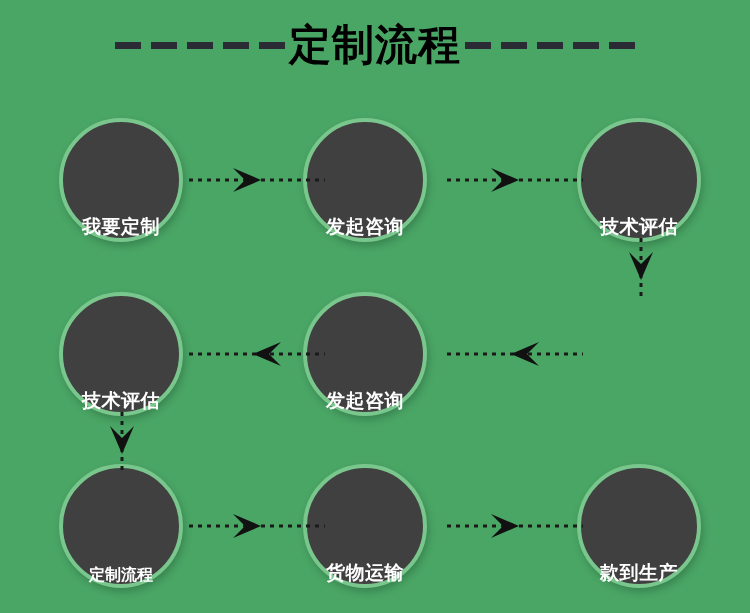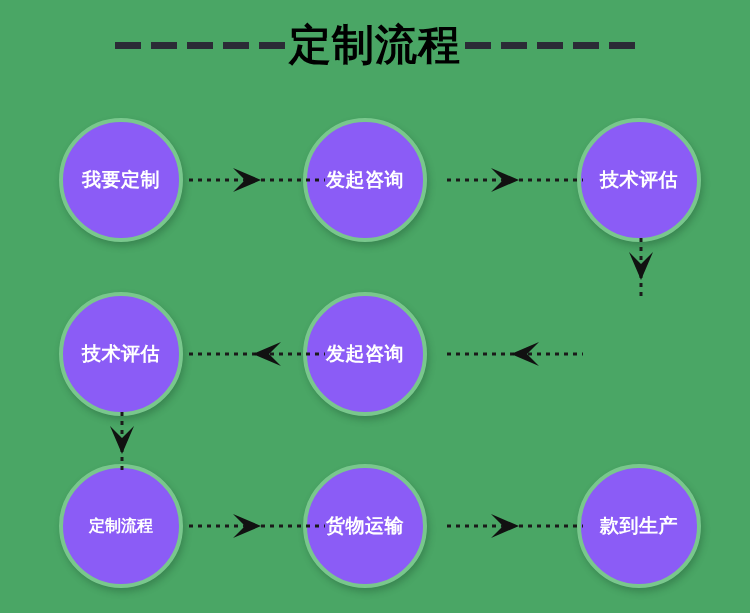--- a/index.html
+++ b/index.html
@@ -62,25 +62,25 @@
     left: 0;
     width: 750px;
     height: 517px;
   }
 
   .node {
     position: absolute;
     width: 124px;
     height: 124px;
     border-radius: 50%;
-    background: #8b5cf6;
+    background: #404040;
     border: 4px solid #79c78d;
     box-sizing: border-box;
     display: flex;
-    align-items: center;
+    align-items: flex-end;
     justify-content: center;
     box-shadow: 2px 4px 7px rgba(20, 60, 35, 0.30);
   }
   .node-label {
     color: #ffffff;
     font-weight: 700;
     font-size: 19px;
     line-height: 1.15;
     text-align: center;
     letter-spacing: 0.5px;

